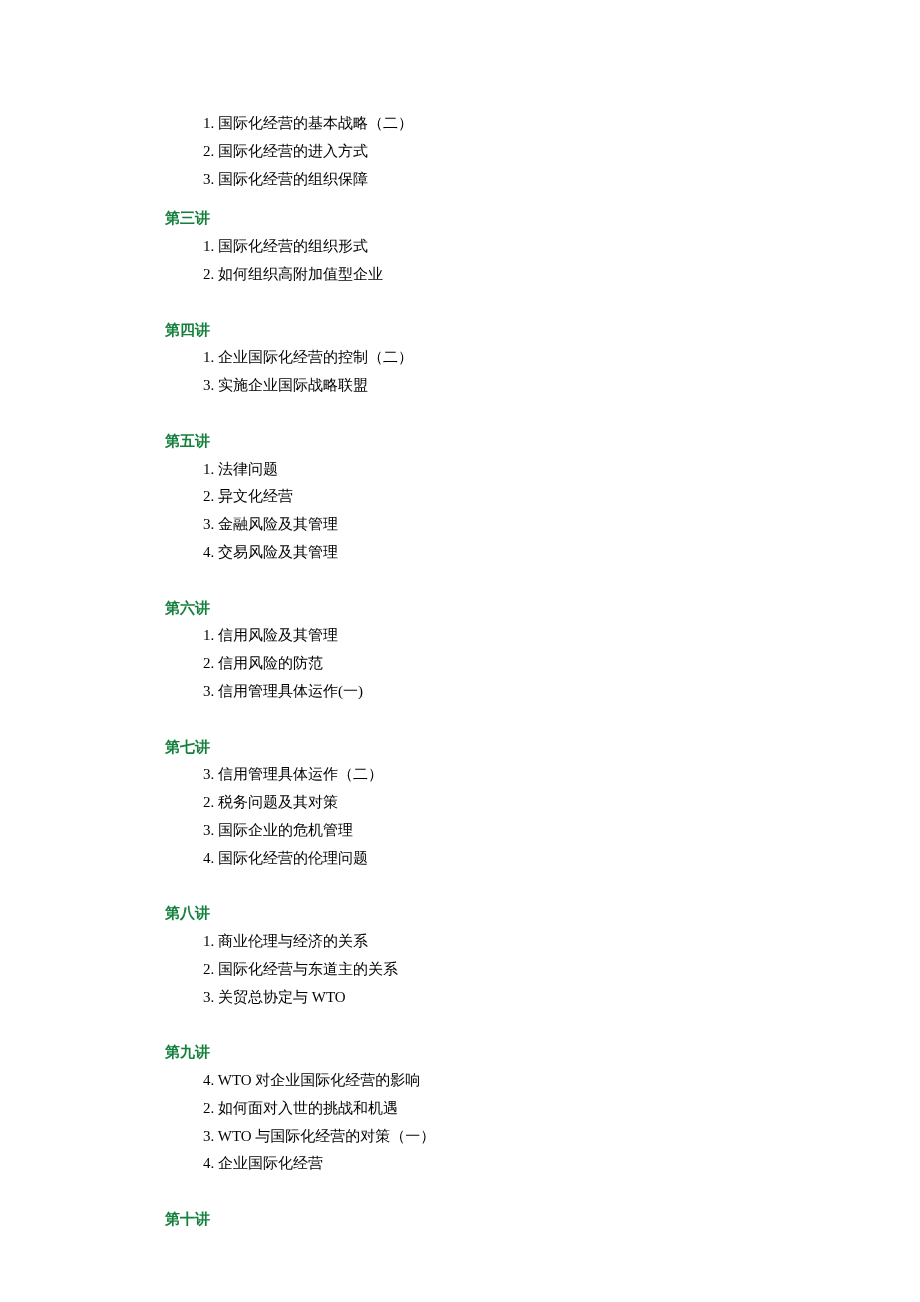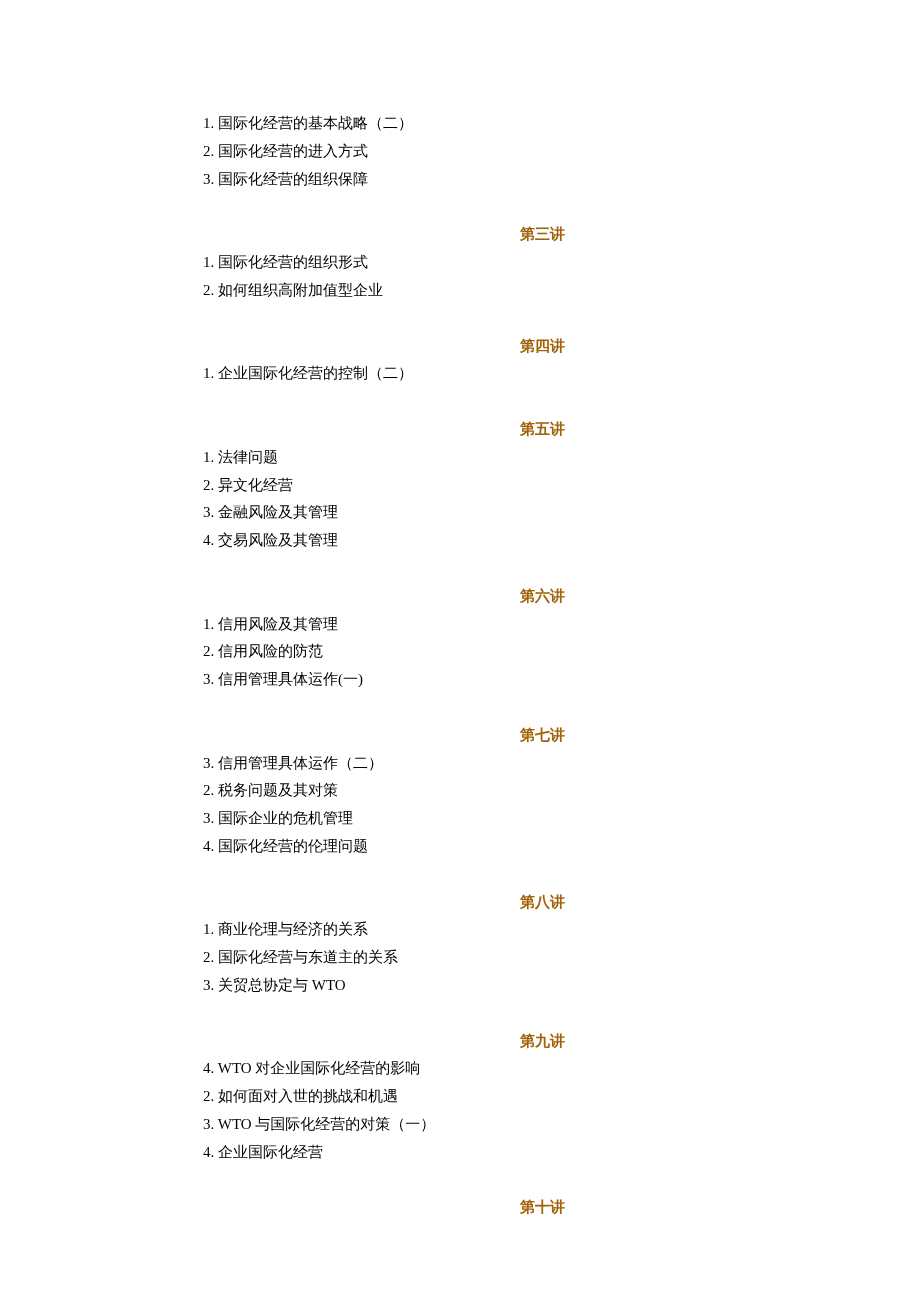--- a/index.html
+++ b/index.html
@@ -13,50 +13,50 @@
       width: 920px;
       padding: 110px 0 0 165px;
       font-size: 15px;
       color: #000000;
       line-height: 1.85;
     }
     .section {
       margin-bottom: 28px;
     }
     .section-title {
-      color: #a16207;
+      color: #15803d;
       font-weight: bold;
       margin-bottom: 0;
-      text-align: center;
     }
     .item {
       padding-left: 38px;
     }
     .first-section {
-      margin-bottom: 28px;
+      margin-bottom: 12px;
     }
   </style>
 </head>
 <body>
 
 <div class="first-section">
   <div class="item">1. 国际化经营的基本战略（二）</div>
   <div class="item">2. 国际化经营的进入方式</div>
   <div class="item">3. 国际化经营的组织保障</div>
 </div>
 
 <div class="section">
   <div class="section-title">第三讲</div>
   <div class="item">1. 国际化经营的组织形式</div>
   <div class="item">2. 如何组织高附加值型企业</div>
 </div>
 
 <div class="section">
   <div class="section-title">第四讲</div>
   <div class="item">1. 企业国际化经营的控制（二）</div>
+  <div class="item">3. 实施企业国际战略联盟</div>
 </div>
 
 <div class="section">
   <div class="section-title">第五讲</div>
   <div class="item">1. 法律问题</div>
   <div class="item">2. 异文化经营</div>
   <div class="item">3. 金融风险及其管理</div>
   <div class="item">4. 交易风险及其管理</div>
 </div>
 

